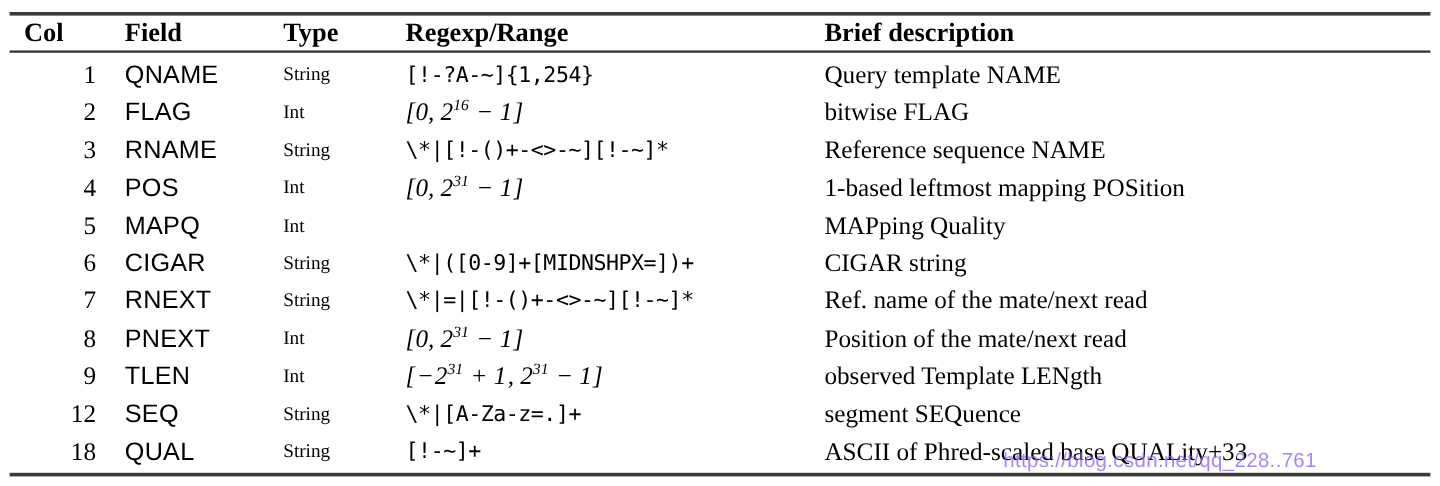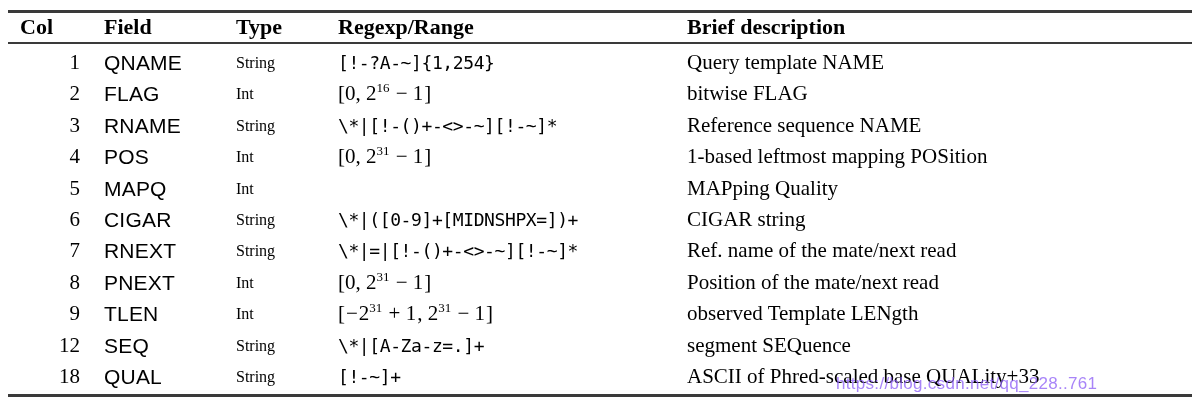--- a/index.html
+++ b/index.html
@@ -89,20 +89,21 @@
   }
   .body-row .c-re {
     font-family: "DejaVu Sans Mono", "Liberation Mono", monospace;
     font-size: 18px;
     letter-spacing: -0.4px;
   }
   .body-row .c-re.math {
     font-family: "Liberation Serif", "DejaVu Serif", serif;
     font-size: 21px;
     letter-spacing: 0;
+    font-style: italic;
   }
   .body-row .c-desc {
     font-family: "Liberation Serif", "DejaVu Serif", serif;
     font-size: 21px;
   }
   .math sup {
     font-size: 0.62em;
     vertical-align: super;
     line-height: 0;
   }

